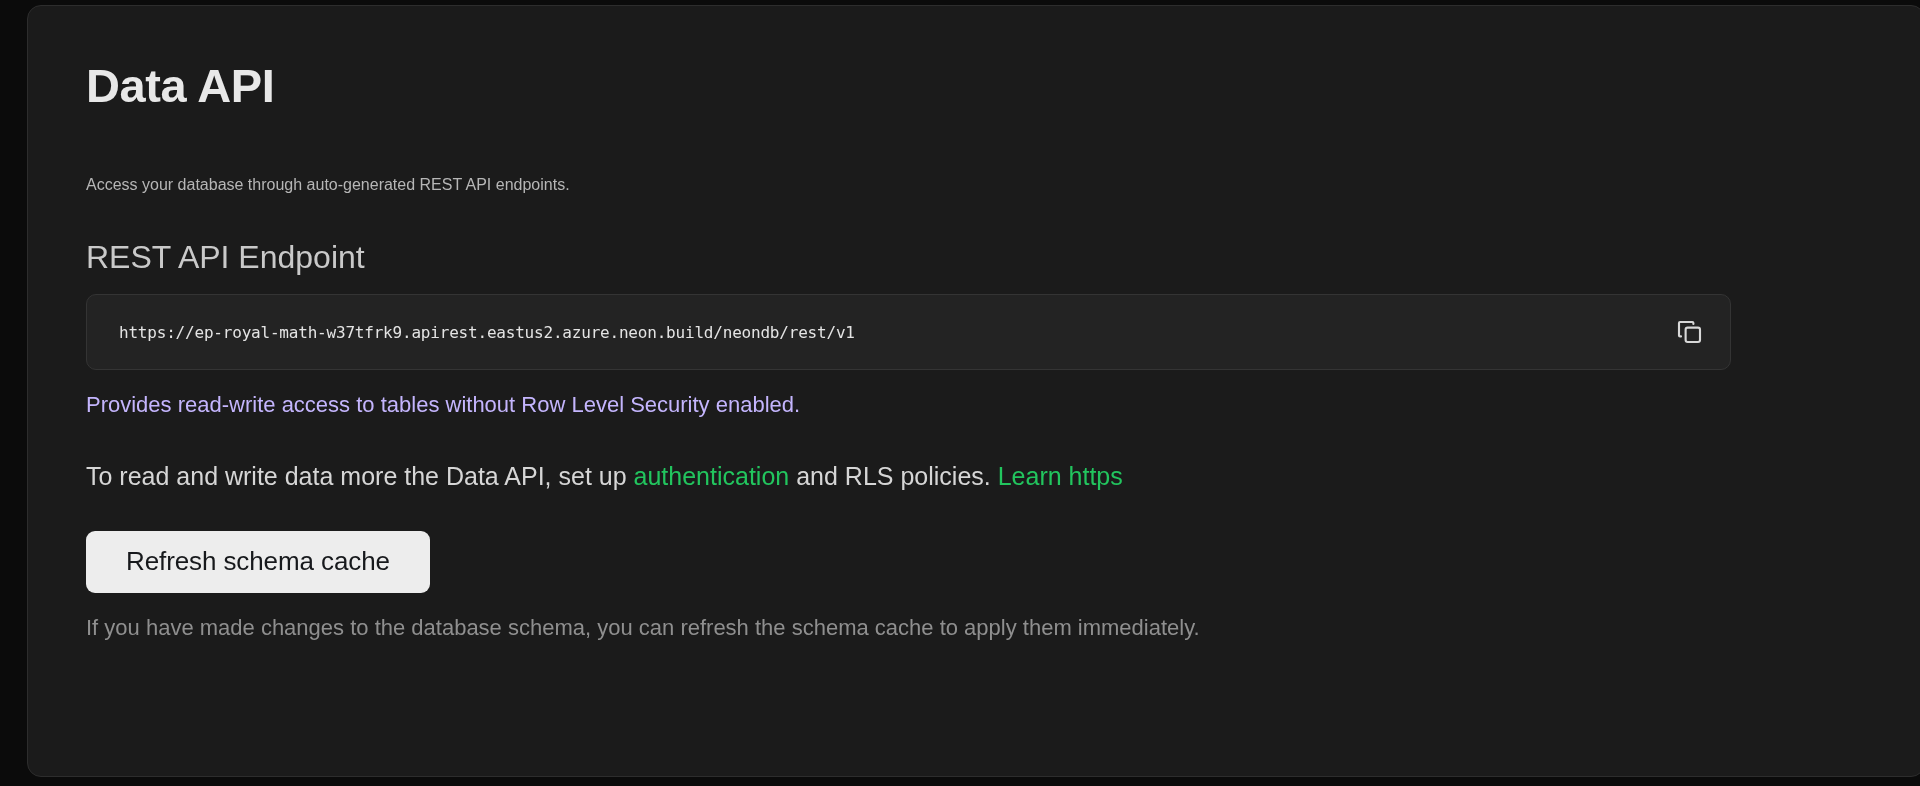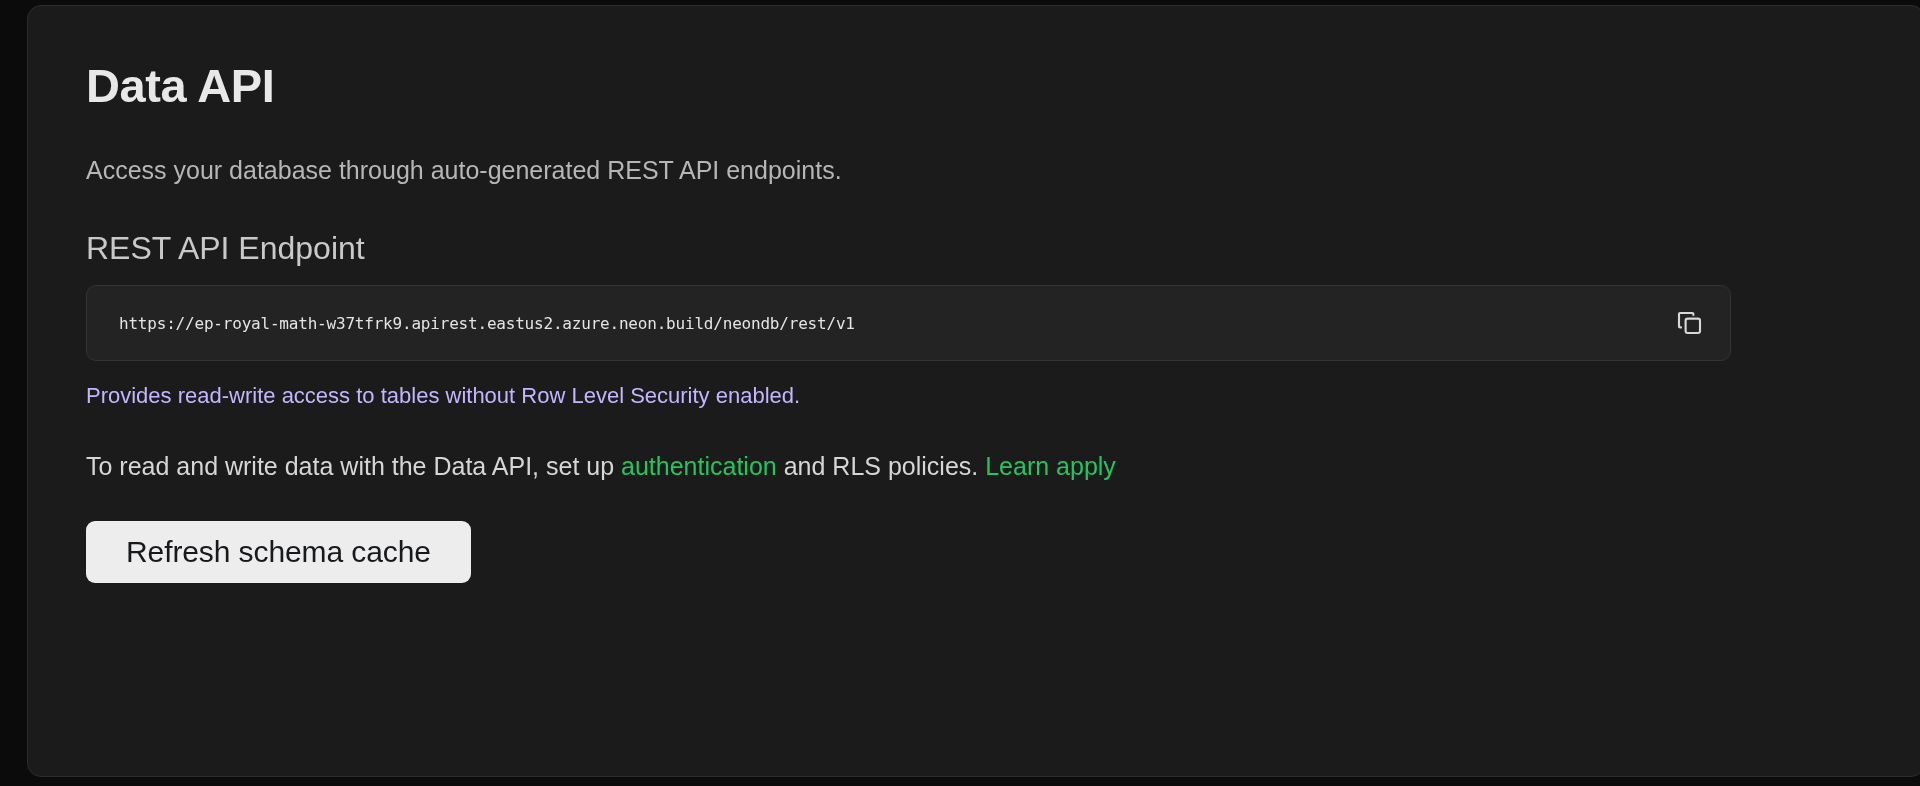--- a/index.html
+++ b/index.html
@@ -27,23 +27,23 @@
   .page-title {
     font-size: 47px;
     font-weight: bold;
     color: #e8e8e8;
     letter-spacing: -0.4px;
     line-height: 1.1;
     margin-top: 12px;
   }
 
   .intro {
-    font-size: 25px;
+    font-size: 16px;
     color: #b6b6b6;
-    margin-top: 43px;
+    margin-top: 63px;
     line-height: 1.2;
   }
 
   .field-label {
     font-size: 32px;
     color: #c9c9c9;
     margin-top: 44px;
     line-height: 1.2;
   }
 
@@ -107,21 +107,21 @@
     display: inline-flex;
     align-items: center;
     justify-content: center;
     height: 62px;
     padding: 0 40px;
     background: #ededed;
     color: #17191c;
     border: none;
     border-radius: 9px;
     font-family: "Liberation Sans", sans-serif;
-    font-size: 30px;
+    font-size: 26px;
     cursor: pointer;
     letter-spacing: -0.1px;
   }
 
   .footnote {
     font-size: 22px;
     color: #8f8f8f;
     margin-top: 22px;
     line-height: 1.2;
   }
@@ -144,18 +144,19 @@
         <svg width="30" height="30" viewBox="0 0 24 24" fill="none" stroke="#d8d8d8" stroke-width="1.7" stroke-linecap="round" stroke-linejoin="round">
           <rect x="8.5" y="8.5" width="11.5" height="11.5" rx="1.6"></rect>
           <path d="M4.8 15.5H4a.8.8 0 0 1-.8-.8V4.8A.8.8 0 0 1 4 4h9.9a.8.8 0 0 1 .8.8v.8"></path>
         </svg>
       </span>
     </button>
   </div>
 
   <p class="helper">Provides read-write access to tables without Row Level Security enabled.</p>
 
-  <p class="link-para"><span>To read and write data with the Data API, set up </span><a href="#">authentication</a><span> and RLS policies. </span><a href="#">Learn apply</a></p>
+  <p class="link-para"><span>To read and write data more the Data API, set up </span><a href="#">authentication</a><span> and RLS policies. </span><a href="#">Learn https</a></p>
 
   <button class="refresh-btn">Refresh schema cache</button>
 
+  <p class="footnote">If you have made changes to the database schema, you can refresh the schema cache to apply them immediately.</p>
 
 </div>
 
 </body></html>

